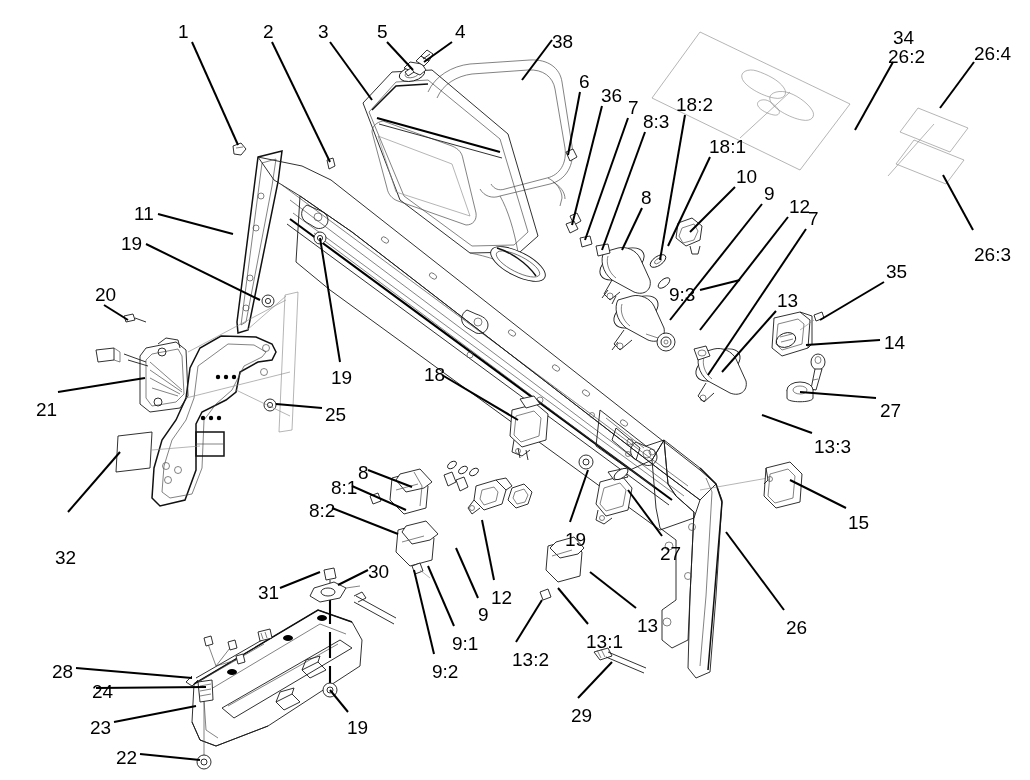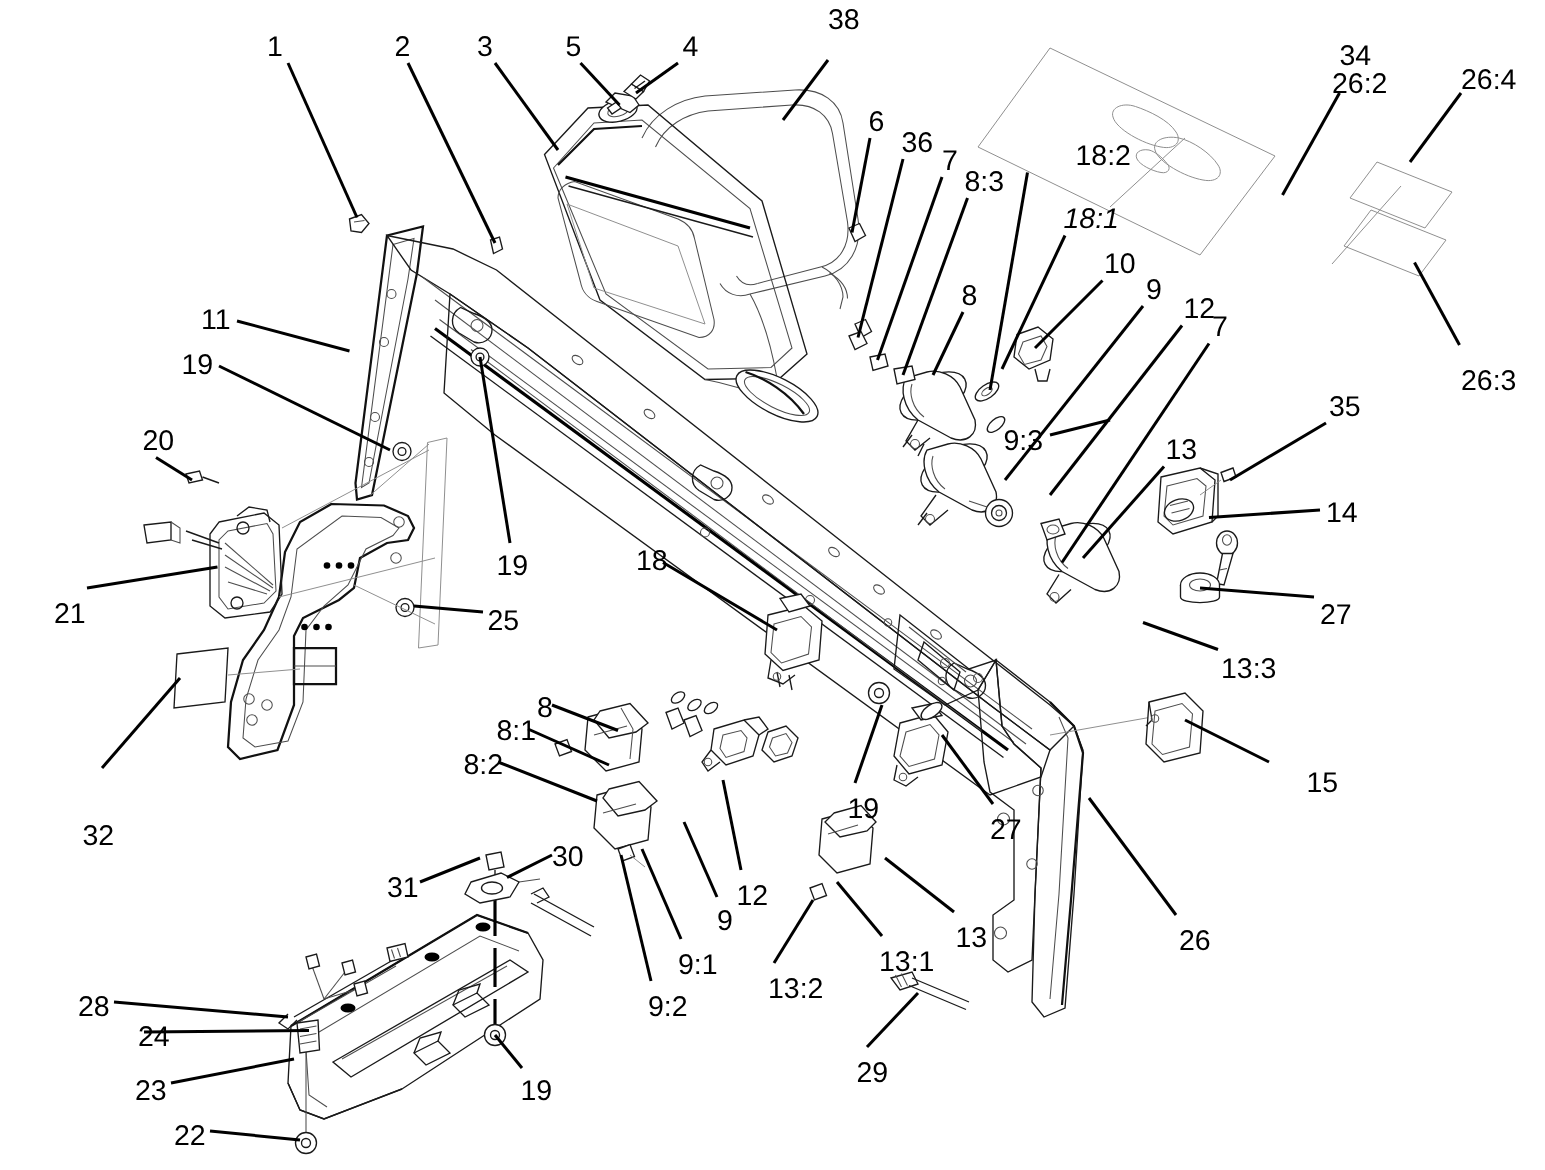--- a/index.html
+++ b/index.html
@@ -565,50 +565,50 @@
       </g>
 
   </svg>
 
   <div id="callout-layer">
       <div class="callout-label" style="left: 178px; top: 22px;">1</div>
       <div class="callout-label" style="left: 263px; top: 22px;">2</div>
       <div class="callout-label" style="left: 318px; top: 22px;">3</div>
       <div class="callout-label" style="left: 377px; top: 22px;">5</div>
       <div class="callout-label" style="left: 455px; top: 22px;">4</div>
-      <div class="callout-label" style="left: 552px; top: 4px;">38</div>
+      <div class="callout-label" style="left: 552px; top: 32px;">38</div>
       <div class="callout-label" style="left: 893px; top: 28px;">34</div>
       <div class="callout-label" style="left: 888px; top: 47px;">26:2</div>
       <div class="callout-label" style="left: 974px; top: 44px;">26:4</div>
       <div class="callout-label" style="left: 579px; top: 72px;">6</div>
       <div class="callout-label" style="left: 601px; top: 86px;">36</div>
       <div class="callout-label" style="left: 628px; top: 98px;">7</div>
       <div class="callout-label" style="left: 643px; top: 112px;">8:3</div>
-      <div class="callout-label" style="left: 717px; top: 95px; text-align: right;">18:2</div>
-      <div class="callout-label" style="left: 709px; top: 137px; font-style: italic;">18:1</div>
+      <div class="callout-label" style="left: 676px; top: 95px; text-align: right;">18:2</div>
+      <div class="callout-label" style="left: 709px; top: 137px;">18:1</div>
       <div class="callout-label" style="left: 736px; top: 167px; text-align: center;">10</div>
       <div class="callout-label" style="left: 641px; top: 188px;">8</div>
       <div class="callout-label" style="left: 764px; top: 184px;">9</div>
       <div class="callout-label" style="left: 789px; top: 197px;">12</div>
       <div class="callout-label" style="left: 808px; top: 209px;">7</div>
       <div class="callout-label" style="left: 669px; top: 285px;">9:3</div>
       <div class="callout-label" style="left: 974px; top: 245px;">26:3</div>
       <div class="callout-label" style="left: 886px; top: 262px;">35</div>
       <div class="callout-label" style="left: 777px; top: 291px;">13</div>
       <div class="callout-label" style="left: 884px; top: 333px;">14</div>
       <div class="callout-label" style="left: 134px; top: 204px;">11</div>
       <div class="callout-label" style="left: 121px; top: 234px;">19</div>
       <div class="callout-label" style="left: 331px; top: 368px;">19</div>
       <div class="callout-label" style="left: 95px; top: 285px;">20</div>
       <div class="callout-label" style="left: 36px; top: 400px;">21</div>
       <div class="callout-label" style="left: 325px; top: 405px;">25</div>
       <div class="callout-label" style="left: 55px; top: 520px; margin-top: 28px;">32</div>
       <div class="callout-label" style="left: 880px; top: 401px;">27</div>
       <div class="callout-label" style="left: 814px; top: 437px;">13:3</div>
-      <div class="callout-label" style="left: 871px; top: 513px;">15</div>
+      <div class="callout-label" style="left: 848px; top: 513px;">15</div>
       <div class="callout-label" style="left: 424px; top: 365px;">18</div>
       <div class="callout-label" style="left: 358px; top: 463px;">8</div>
       <div class="callout-label" style="left: 331px; top: 478px;">8:1</div>
       <div class="callout-label" style="left: 309px; top: 501px;">8:2</div>
       <div class="callout-label" style="left: 478px; top: 605px;">9</div>
       <div class="callout-label" style="left: 452px; top: 634px;">9:1</div>
       <div class="callout-label" style="left: 432px; top: 662px;">9:2</div>
       <div class="callout-label" style="left: 491px; top: 588px;">12</div>
       <div class="callout-label" style="left: 565px; top: 530px;">19</div>
       <div class="callout-label" style="left: 660px; top: 544px;">27</div>

